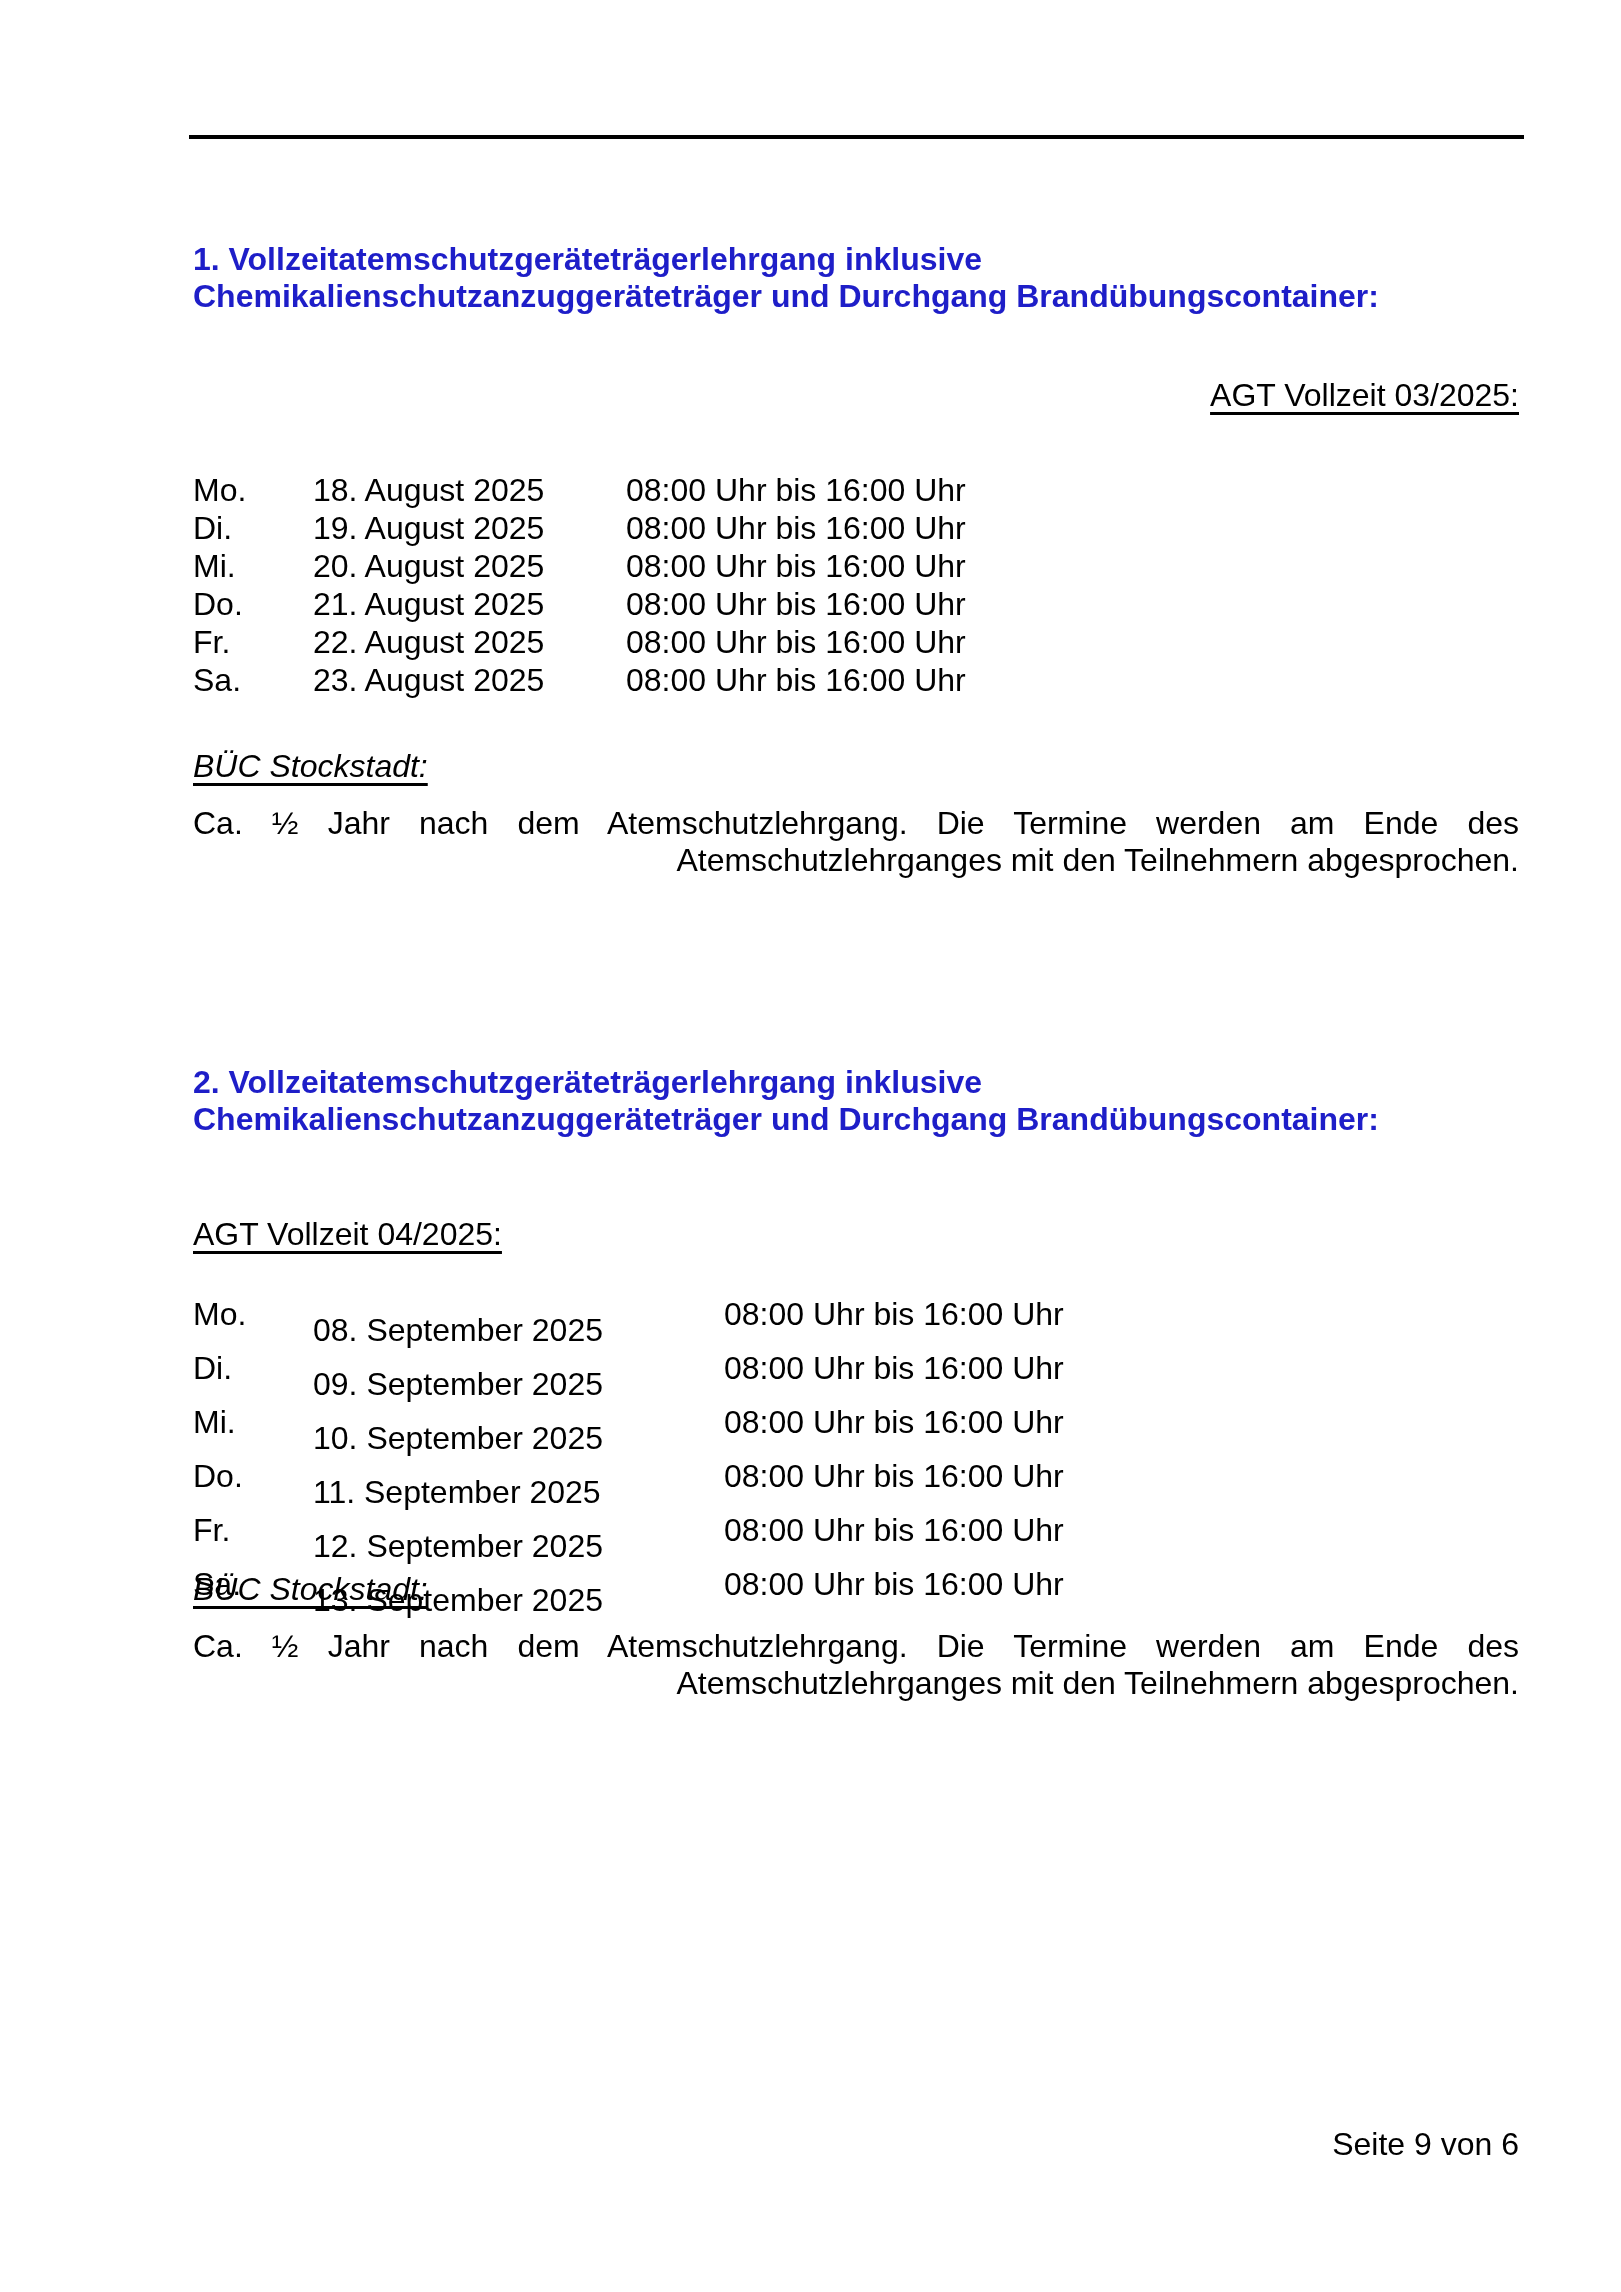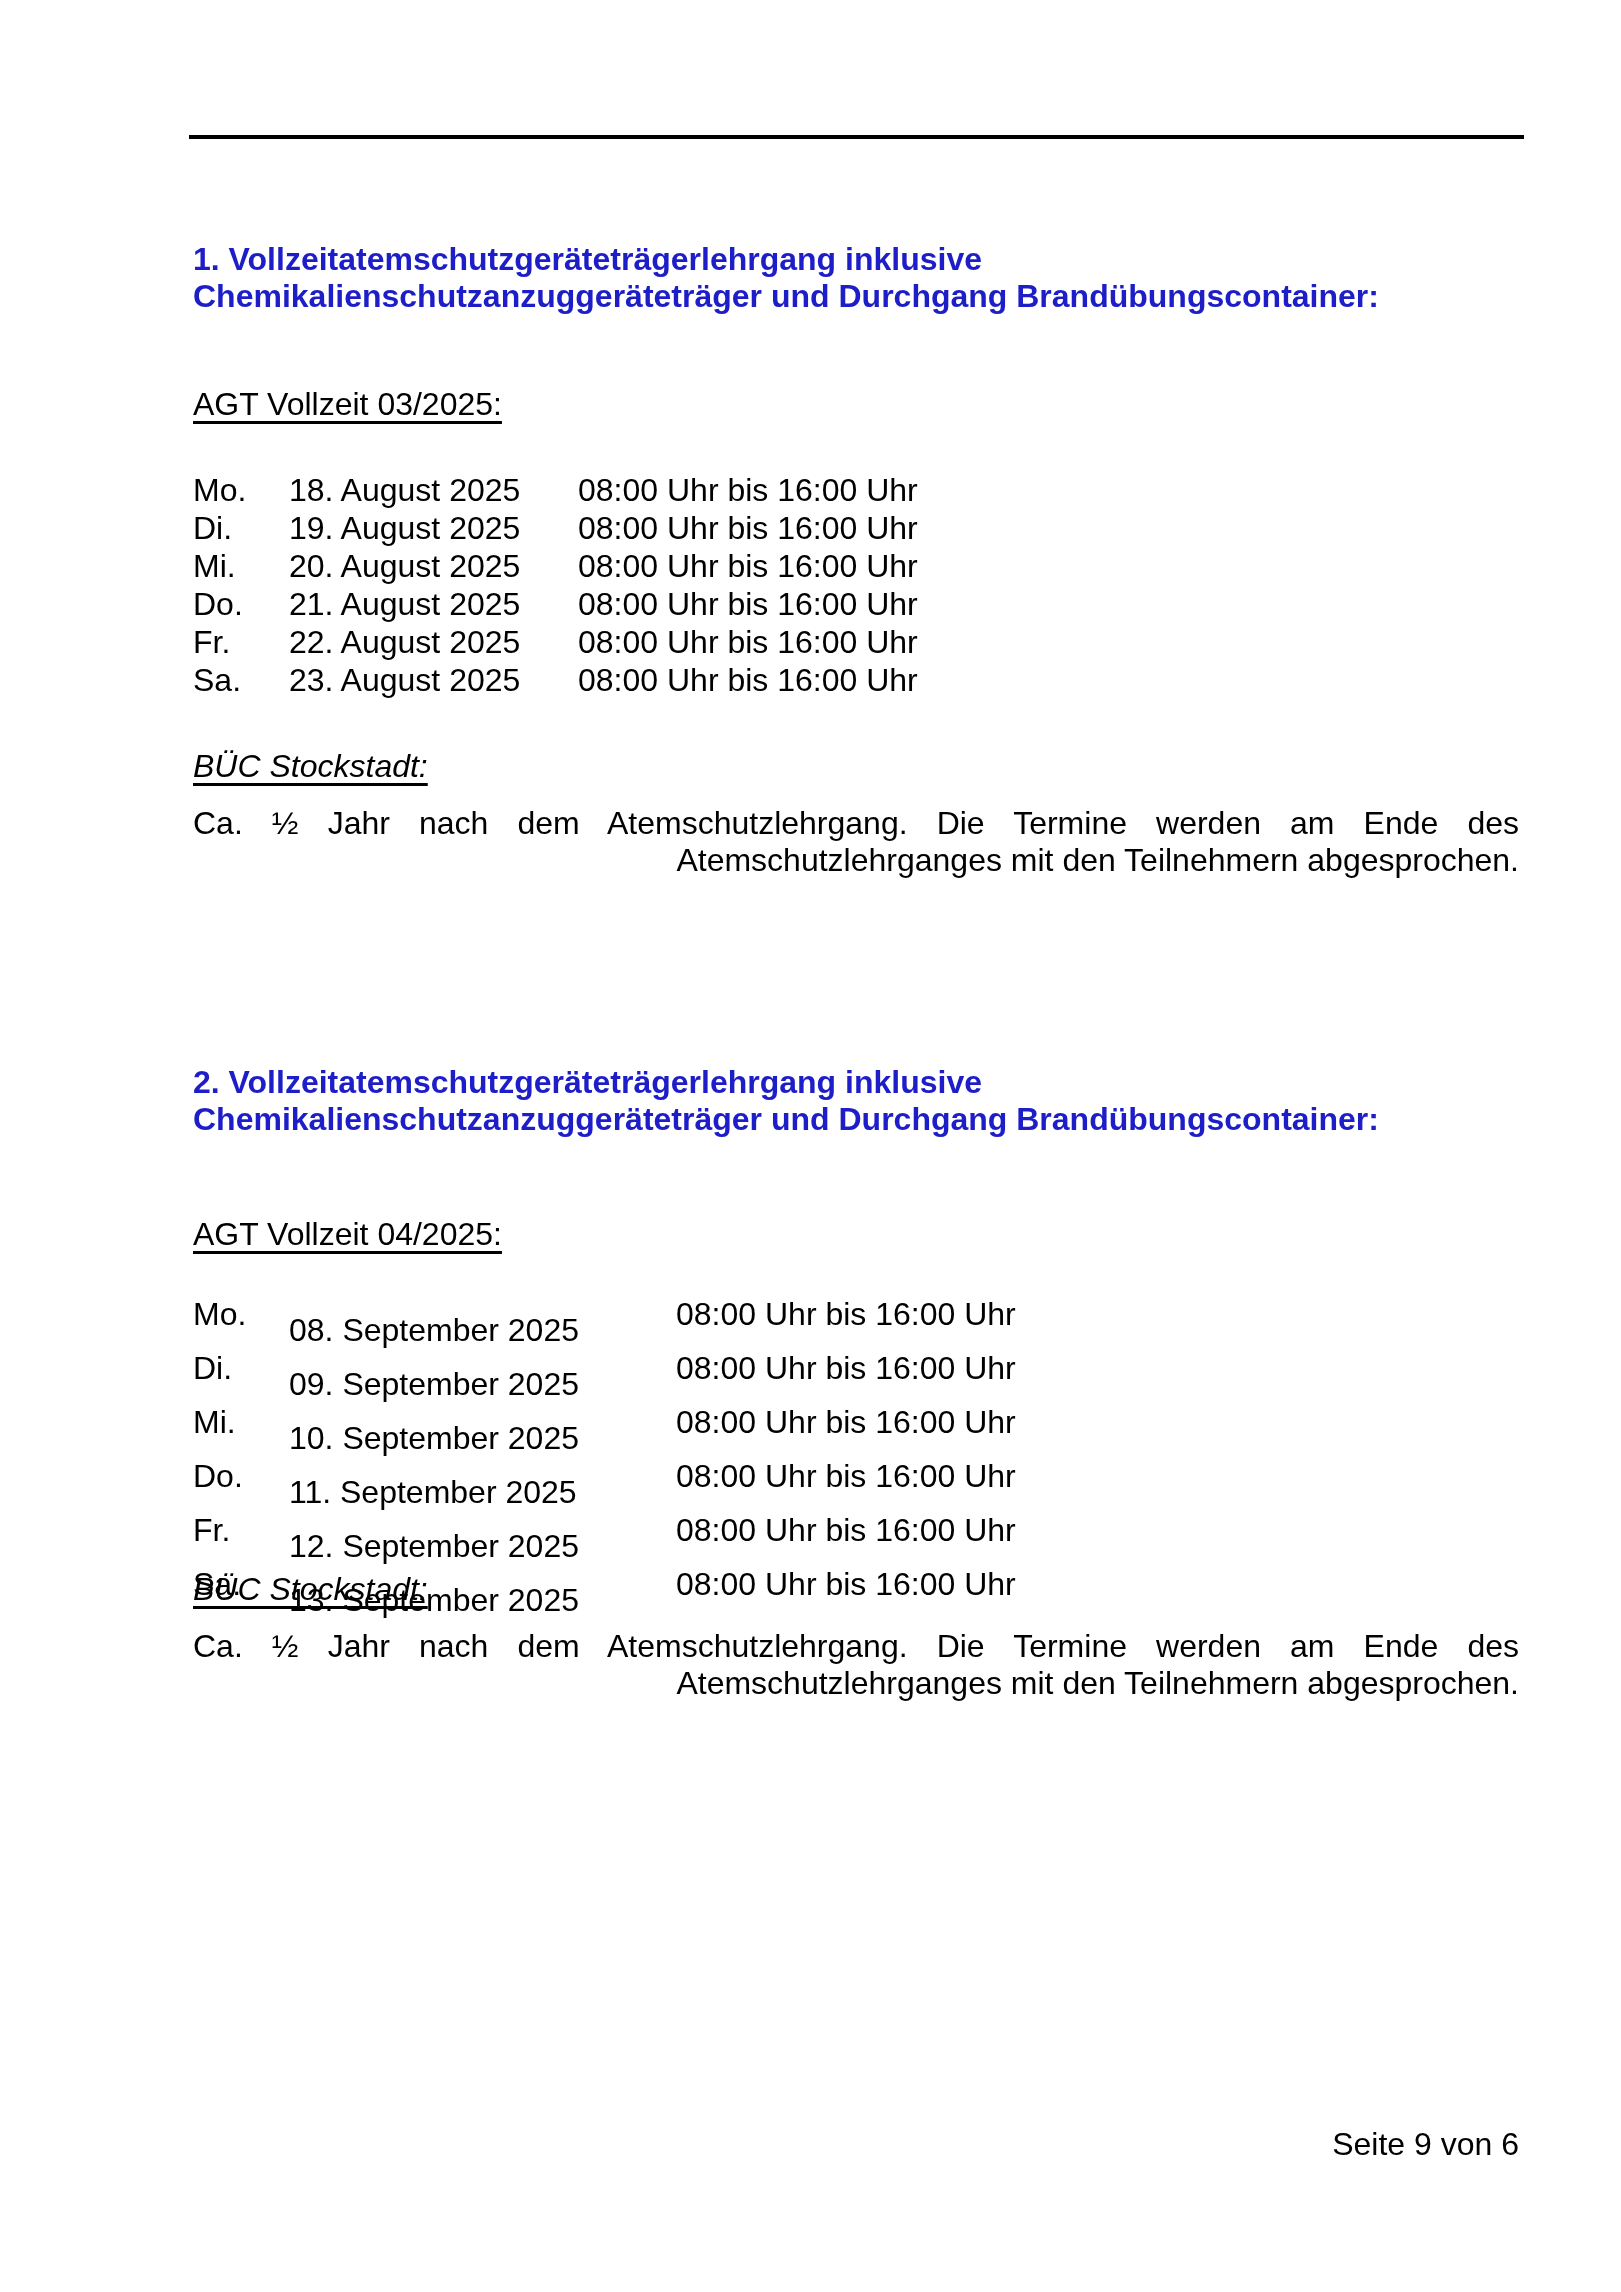--- a/index.html
+++ b/index.html
@@ -14,21 +14,21 @@
   .abs{position:absolute;left:193px;right:102px;}
   .header-rule{position:absolute;left:189px;top:135px;width:1335px;height:3.9px;background:#000000;}
   .heading{font-weight:bold;}
   .course-title{
     display:inline-block;
     text-decoration:underline;
     text-decoration-thickness:2.9px;
     text-underline-offset:5.9px;
   }
   .schedule{line-height:38px;}
-  .srow{display:flex;}
+  .srow{display:flex;gap:24px;}
   .day-col{width:96px;flex:0 0 96px;}
   .date-col{font-weight:normal;flex:0 0 auto;}
   .t1 .date-col{width:289px;flex-basis:289px;}
   .t2 .date-col{width:387px;flex-basis:387px;margin-top:16px;}
   .time-col{flex:0 0 auto;text-align:center;}
   .location-title{
     display:inline-block;
     font-style:italic;
     text-decoration:underline;
     text-decoration-thickness:2.9px;
@@ -43,21 +43,21 @@
 
 <div class="page">
 
   <div class="header-rule"></div>
 
   <div class="abs heading js-heading" style="top: 241px; color: rgb(30, 30, 200);">
     <div>1. Vollzeitatemschutzgeräteträgerlehrgang inklusive</div>
     <div>Chemikalienschutzanzuggeräteträger und Durchgang Brandübungscontainer:</div>
   </div>
 
-  <div class="abs" style="top:386px;">
+  <div class="abs" style="top:377px;text-align:right;">
     <span class="course-title">AGT Vollzeit 03/2025:</span>
   </div>
 
   <div class="abs schedule t1" style="top:471px;">
     <div class="srow">
       <span class="day-col">Mo.</span>
       <span class="date-col">18. August 2025</span>
       <span class="time-col">08:00 Uhr bis 16:00 Uhr</span>
     </div>
     <div class="srow">

